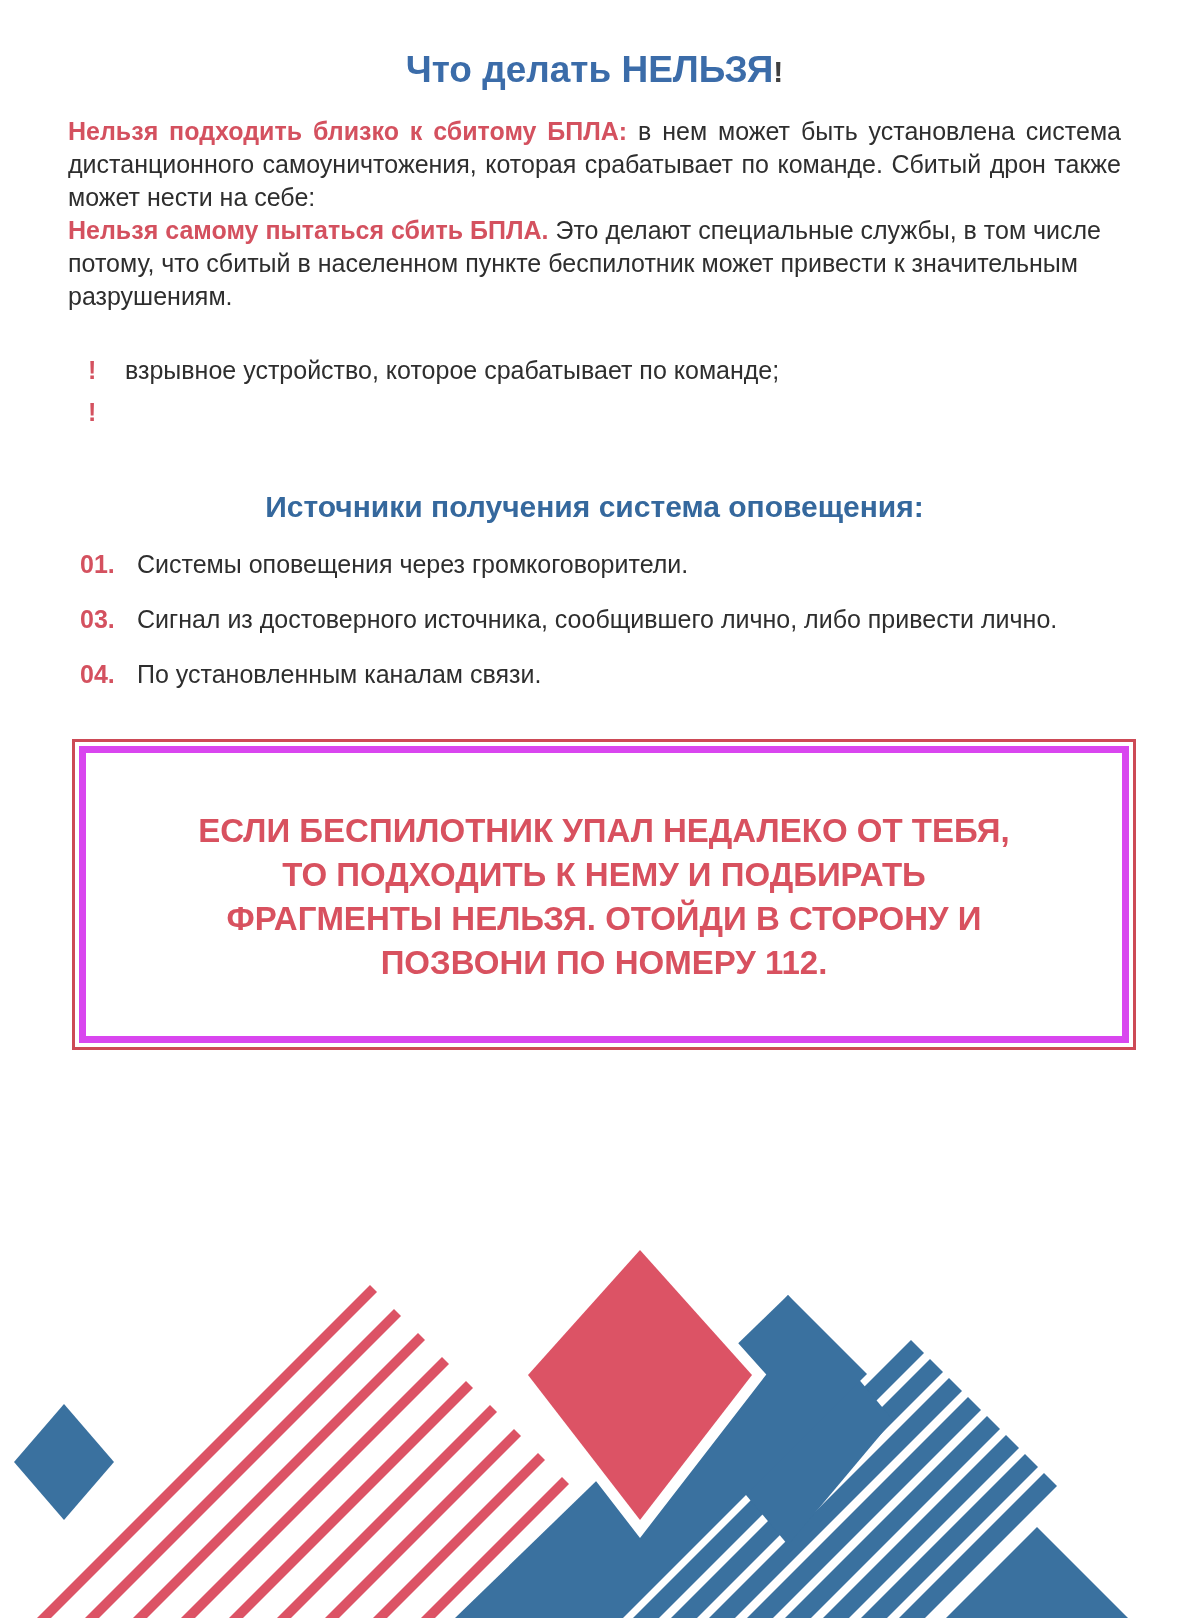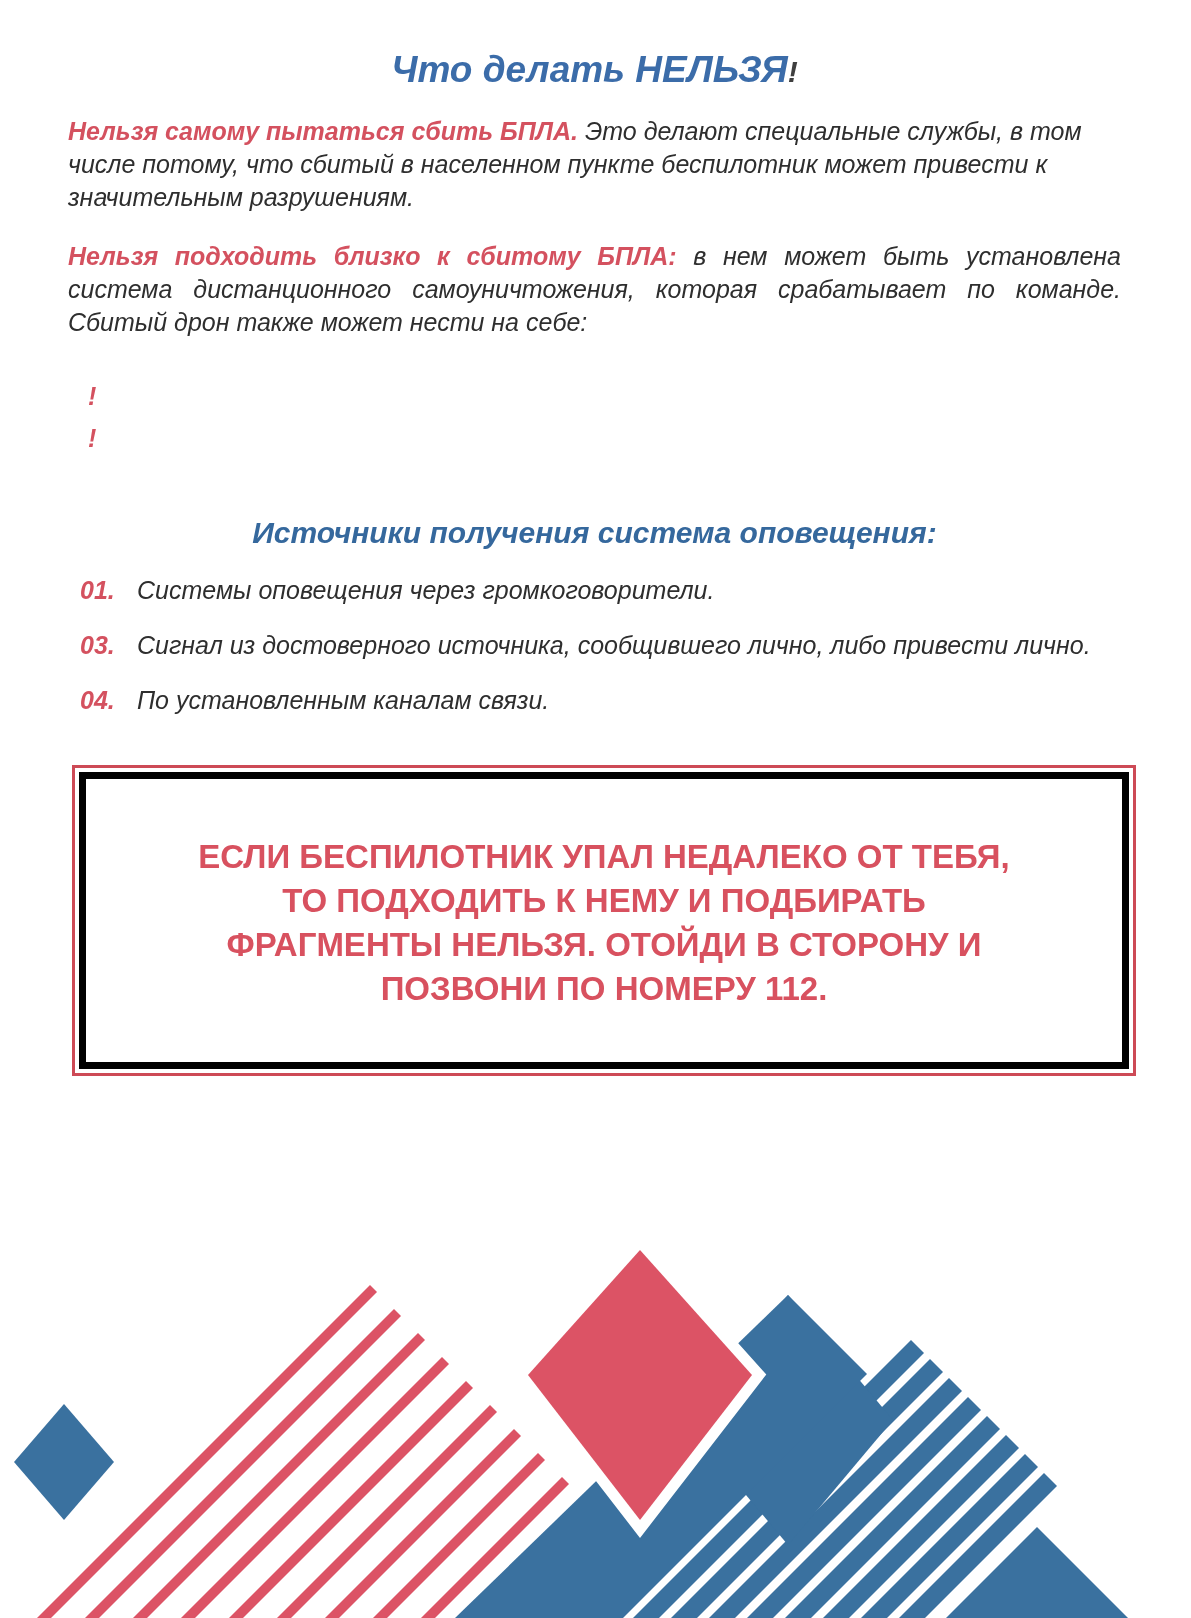--- a/index.html
+++ b/index.html
@@ -3,21 +3,21 @@
 <meta charset="utf-8">
 <style>
   html, body { margin:0; padding:0; }
   body {
     width:1191px; height:1618px;
     position:relative; overflow:hidden;
     background:#ffffff;
     font-family:"Liberation Sans", sans-serif;
     color:#2e2e2e;
   }
-  .content { padding:50px 70px 0 68px; position:relative; z-index:2;font-style:italic; }
+  .content { padding:50px 70px 0 68px; position:relative; z-index:2; }
 
   .title {
     margin:0 0 24px 0;
     text-align:center;
     font-size:37px; font-weight:bold; line-height:1.1;
     color:#3b6ca9;
   }
   .title-bang { color:#3f3f3f; font-size:30px; font-weight:600; }
 
   .para { font-size:25px; line-height:33px; margin:0 0 26px 0; }
@@ -45,21 +45,21 @@
     margin:48px 0 0 72px;
     width:1064px; height:311px;
     box-sizing:border-box;
     border:3px solid #cd4a56;
     padding:4px;
     background:#ffffff;
     position:relative; z-index:2;
   }
   .alert-inner {
     height:100%; box-sizing:border-box;
-    border:7px solid #000000;
+    border:7px solid #d946ef;
     display:flex; flex-direction:column;
     justify-content:center; align-items:center;
     padding-top:6px;
   }
   .alert-line {
     color:#d8515f; font-weight:bold;
     font-size:33px; line-height:44px;
     white-space:nowrap; text-align:center;
   }
 
@@ -69,29 +69,30 @@
     z-index:1; display:block;
   }
 </style>
 </head>
 <body>
 
 <div class="content">
 
   <h1 class="title"><span>Что делать НЕЛЬЗЯ</span><span class="title-bang">!</span></h1>
 
+  <p class="para justify"><span class="lead">Нельзя подходить близко к сбитому БПЛА:</span>
+    <span>в нем может быть установлена система дистанционного самоуничтожения, которая срабатывает по команде. Сбитый дрон также может нести на себе:</span></p>
+
   <p class="para"><span class="lead">Нельзя самому пытаться сбить БПЛА.</span>
     <span>Это делают специальные службы, в том числе потому, что сбитый в населенном пункте беспилотник может привести к значительным разрушениям.</span></p>
-
-  <p class="para justify"><span class="lead">Нельзя подходить близко к сбитому БПЛА:</span>
-    <span>в нем может быть установлена система дистанционного самоуничтожения, которая срабатывает по команде. Сбитый дрон также может нести на себе:</span></p>
 
   <ul class="bullets">
     <li class="bullet">
       <span class="bullet-mark">!</span>
+      <span>взрывное устройство, которое срабатывает по команде;</span>
     </li>
     <li class="bullet">
       <span class="bullet-mark">!</span>
     </li>
   </ul>
 
   <h2 class="sources-heading">Источники получения система оповещения:</h2>
 
   <ol class="sources">
     <li class="source-item">

